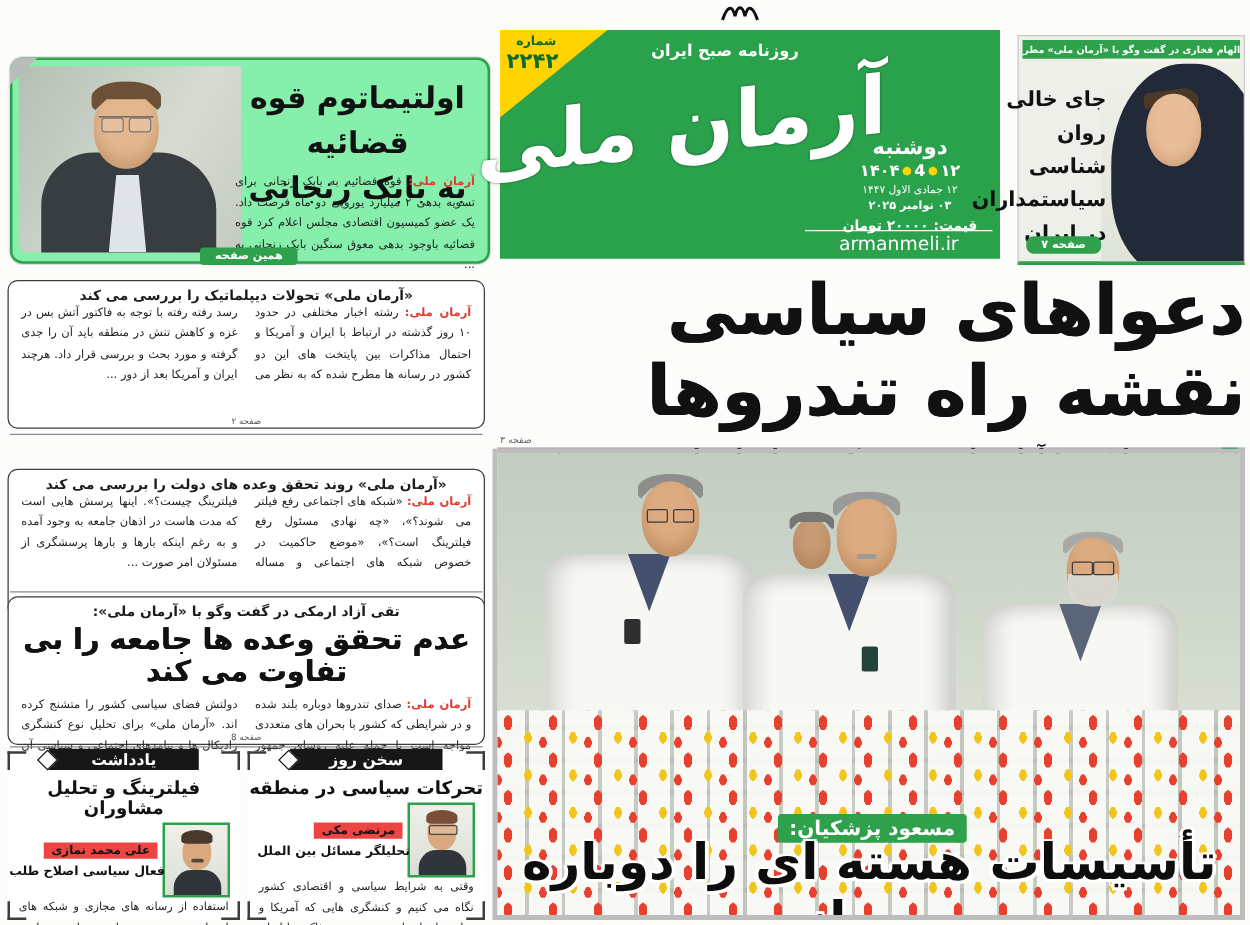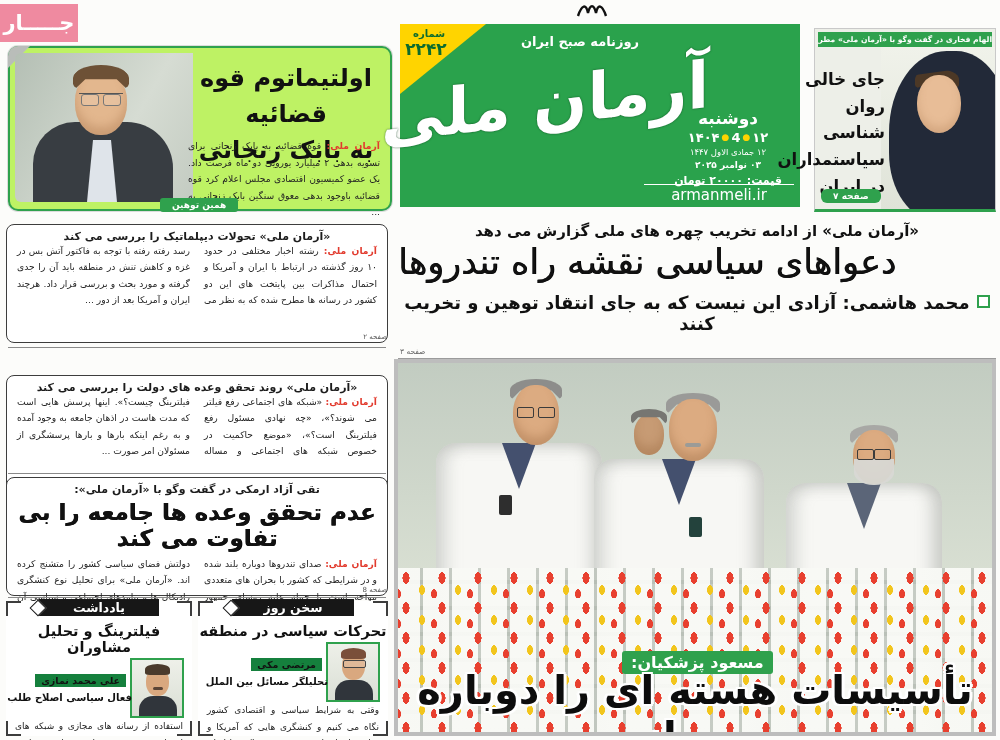--- a/index.html
+++ b/index.html
@@ -5,21 +5,21 @@
   html,body{margin:0;padding:0;background:#e8e8e8;}
   #page{position:relative;width:1000px;height:740px;margin:0 auto;background:#fcfcfa;
         overflow:hidden;direction:rtl;font-family:"DejaVu Sans",sans-serif;color:#111;}
   .abs{position:absolute;}
 
   
   #jar{left:0;top:4px;width:78px;height:38px;background:#ef8aa0;color:#fff;
        display:flex;align-items:center;justify-content:center;font-weight:bold;font-size:21px;}
 
   
-  #zanjani{left:8px;top:46px;width:380px;height:161px;background:#bef264;
+  #zanjani{left:8px;top:46px;width:380px;height:161px;background:#86efac;
            border:2px solid #2fa14d;border-radius:10px;box-shadow:0 0 0 1px #dcdcdc;}
   #zanjani .fold{position:absolute;left:-2px;top:-2px;width:22px;height:22px;
            background:#b9bdb9;clip-path:polygon(0 0,100% 0,0 100%);border-radius:10px 0 0 0;}
   #z-photo{position:absolute;left:5px;top:5px;width:178px;height:149px;border-radius:6px 0 0 6px;
            background:linear-gradient(120deg,#b4bfb4,#d6dcd3 60%,#c3cbc1);overflow:hidden;}
   .z-suit{position:absolute;left:18px;bottom:-12px;width:140px;height:92px;background:#383d42;
           border-radius:42px 46px 0 0;}
   .z-shirt{position:absolute;left:72px;bottom:0;width:30px;height:62px;background:#dfe4ea;
           clip-path:polygon(20% 0,80% 0,100% 100%,0 100%);}
   .z-head{position:absolute;left:60px;top:18px;width:52px;height:64px;background:#e3b78e;
@@ -74,35 +74,35 @@
          border-radius:48% 48% 50% 50%;box-shadow:inset 0 -6px 8px rgba(170,120,80,.3);}
   .w-hair{position:absolute;right:36px;top:22px;width:44px;height:20px;background:#4c3826;
          border-radius:50% 50% 20% 20%;clip-path:polygon(0 30%,100% 0,100% 100%,55% 45%,0 100%);}
   #w-head{position:absolute;right:100px;top:38px;width:92px;text-align:right;font-weight:bold;
          font-size:16.5px;line-height:1.62;padding-right:10px;}
   #w-tag{position:absolute;left:6px;bottom:6px;border-radius:6px;}
 
   
   #lead-story{left:398px;top:214px;width:598px;height:144px;border-bottom:1px solid #9b9b9b;}
   #ls-kicker{text-align:center;font-size:15px;font-weight:bold;padding-top:8px;}
-  #ls-head{text-align:left;font-size:35px;font-weight:normal;letter-spacing:-1px;margin-top:2px;
+  #ls-head{text-align:right;font-size:56px;font-weight:bold;letter-spacing:-1px;margin-top:2px;
          text-shadow:.6px 0 #000;}
   #ls-sub{text-align:center;font-size:18px;font-weight:bold;margin-top:10px;}
   .sq{display:inline-block;width:9px;height:9px;background:#fff;border:2px solid #2fa14d;
          margin-left:7px;vertical-align:1px;}
   #ls-page{position:absolute;left:2px;bottom:2px;font-size:7.5px;color:#666;}
 
   
   .art{position:absolute;left:6px;width:382px;height:119px;background:#fff;border:1.5px solid #3d3d3d;
        border-radius:8px;box-sizing:border-box;padding:5px 10px 2px;}
   .art .kick{text-align:center;font-size:11px;font-weight:bold;color:#1c1c1c;}
   .art h2{margin:3px 0 5px;text-align:center;font-size:23px;font-weight:bold;letter-spacing:-.5px;
        text-shadow:.4px 0 #000;}
   .art .body{font-size:9.2px;line-height:1.78;text-align:justify;column-count:2;column-gap:14px;color:#222;}
-  .art .pg{position:absolute;bottom:1px;left:0;right:0;font-size:7px;color:#555;}
+  .art .pg{position:absolute;bottom:1px;left:0;right:0;text-align:center;font-size:7px;color:#555;}
   .sep{position:absolute;left:8px;width:378px;border-top:1px solid #8a8a8a;}
 
   
   .colbox{position:absolute;top:601px;height:135px;background:#fff;}
   #note{left:6px;width:186px;} #daily{left:198px;width:190px;}
   .ck{position:absolute;width:13px;height:13px;border:0 solid #3d3d3d;}
   .ck.tl{left:0;top:0;border-left-width:2px;border-top-width:2px;}
   .ck.tr{right:0;top:0;border-right-width:2px;border-top-width:2px;}
   .ck.bl{left:0;bottom:0;border-left-width:2px;border-bottom-width:2px;}
   .ck.br{right:0;bottom:0;border-right-width:2px;border-bottom-width:2px;}
@@ -112,21 +112,21 @@
        border:1.5px solid #171717;transform:rotate(45deg);}
   .coltitle{margin-top:22px;text-align:center;font-size:14.5px;font-weight:bold;}
   .authrow{position:relative;height:58px;margin-top:3px;}
   .aphoto{position:absolute;right:8px;top:0;width:50px;height:56px;border:2px solid #2fa14d;
        background:linear-gradient(#eef0e9,#dadfd5);overflow:hidden;}
   .a-suit{position:absolute;left:7px;bottom:-6px;width:38px;height:26px;background:#30353b;border-radius:14px 14px 0 0;}
   .a-head{position:absolute;left:14px;top:8px;width:23px;height:28px;background:#d9a87f;border-radius:46%;}
   .a-hair{position:absolute;left:13px;top:4px;width:25px;height:11px;background:#4a3a2c;border-radius:50% 50% 20% 20%;}
   .a-mus{position:absolute;left:21px;top:27px;width:10px;height:3px;background:#5a4436;border-radius:2px;}
   .a-glass{position:absolute;left:15px;top:16px;width:21px;height:6px;border:1.2px solid #444;border-radius:2px;background:rgba(255,255,255,.2);}
-  .aname{position:absolute;right:66px;top:16px;background:#15803d;color:#111;font-size:9.5px;
+  .aname{position:absolute;right:66px;top:16px;background:#ef4444;color:#111;font-size:9.5px;
        font-weight:bold;padding:1px 6px;}
   .arole{position:absolute;right:60px;top:34px;font-size:10px;font-weight:bold;}
   .colbody{font-size:9px;line-height:1.85;text-align:justify;margin:2px 9px 0;color:#222;}
 
   
   #bigphoto{left:394px;top:359px;width:602px;height:377px;border:4px solid #bdbdbd;box-sizing:border-box;
        background:linear-gradient(#c2ccc1,#dde3d6 70%);overflow:hidden;}
   .coat{position:absolute;background:linear-gradient(#fbfbf9,#ececе8);background:#f7f7f4;
        border-radius:20px 20px 0 0;box-shadow:inset -10px 0 16px rgba(150,155,148,.45),inset 10px 0 16px rgba(150,155,148,.35);}
   .coat .vee{position:absolute;left:50%;top:0;transform:translateX(-50%);width:34px;height:46px;
@@ -153,39 +153,36 @@
   #ph-tag .green-tag{font-size:16px;padding:2px 9px;}
   #ph-head{position:absolute;left:0;right:0;top:304px;z-index:5;text-align:center;font-size:40px;
        font-weight:bold;color:#0d0d0d;letter-spacing:-1px;
        text-shadow:2px 0 0 #fff,-2px 0 0 #fff,0 2px 0 #fff,0 -2px 0 #fff,2px 2px 0 #fff,-2px -2px 0 #fff,2px -2px 0 #fff,-2px 2px 0 #fff,3px 0 0 #fff,-3px 0 0 #fff;}
 </style>
 </head>
 <body>
 
 <div id="page">
 
-  <div id="jar" class="abs">
-    <span>جـــــار</span>
-  </div>
 
   <div id="zanjani" class="abs">
     <div class="fold"></div>
     <div id="z-photo">
       <div class="z-suit"></div>
       <div class="z-shirt"></div>
       <div class="z-head"></div>
       <div class="z-hair"></div>
       <div class="z-glasses"></div>
     </div>
     <div id="z-head-text">
       <div>اولتیماتوم قوه قضائیه</div>
       <div>به بابک زنجانی</div>
     </div>
     <div id="z-body"><span class="lead">آرمان ملی:</span><span> قوه قضائیه به بابک زنجانی برای تسویه بدهی ۲ میلیارد یورویی دو ماه فرصت داد. یک عضو کمیسیون اقتصادی مجلس اعلام کرد قوه قضائیه باوجود بدهی معوق سنگین بابک زنجانی به ...</span></div>
-    <span id="z-tag" class="green-tag abs">همین توهین</span>
+    <span id="z-tag" class="green-tag abs">همین صفحه</span>
   </div>
 
   <div id="masthead" class="abs">
     <div id="issue">
       <div class="lbl">شماره</div>
       <div class="num">۲۲۴۲</div>
     </div>
     <div id="tagline">روزنامه صبح ایران</div>
     <div id="mtitle">آرمان ملی</div>
     <div id="mdate">
@@ -213,21 +210,20 @@
     <div id="w-head">
       <div>جای خالی</div>
       <div>روان شناسی</div>
       <div>سیاستمداران</div>
       <div>در ایران</div>
     </div>
     <span id="w-tag" class="green-tag abs">صفحه ۷</span>
   </div>
 
   <div id="lead-story" class="abs">
-    <div id="ls-kicker">«آرمان ملی» از ادامه تخریب چهره های ملی گزارش می دهد</div>
     <div id="ls-head">دعواهای سیاسی نقشه راه تندروها</div>
     <div id="ls-sub"><span class="sq"></span><span>محمد هاشمی: آزادی این نیست که به جای انتقاد توهین و تخریب کنند</span></div>
     <div id="ls-page">صفحه ۳</div>
   </div>
 
   <div class="art" style="top:224px;">
     <div class="kick">«آرمان ملی» تحولات دیپلماتیک را بررسی می کند</div>
     <div class="body"><span class="lead">آرمان ملی:</span><span> رشته اخبار مختلفی در حدود ۱۰ روز گذشته در ارتباط با ایران و آمریکا و احتمال مذاکرات بین پایتخت های این دو کشور در رسانه ها مطرح شده که به نظر می رسد رفته رفته با توجه به فاکتور آتش بس در غزه و کاهش تنش در منطقه باید آن را جدی گرفته و مورد بحث و بررسی قرار داد. هرچند ایران و آمریکا بعد از دور ...</span></div>
     <div class="pg">صفحه ۲</div>
   </div>

